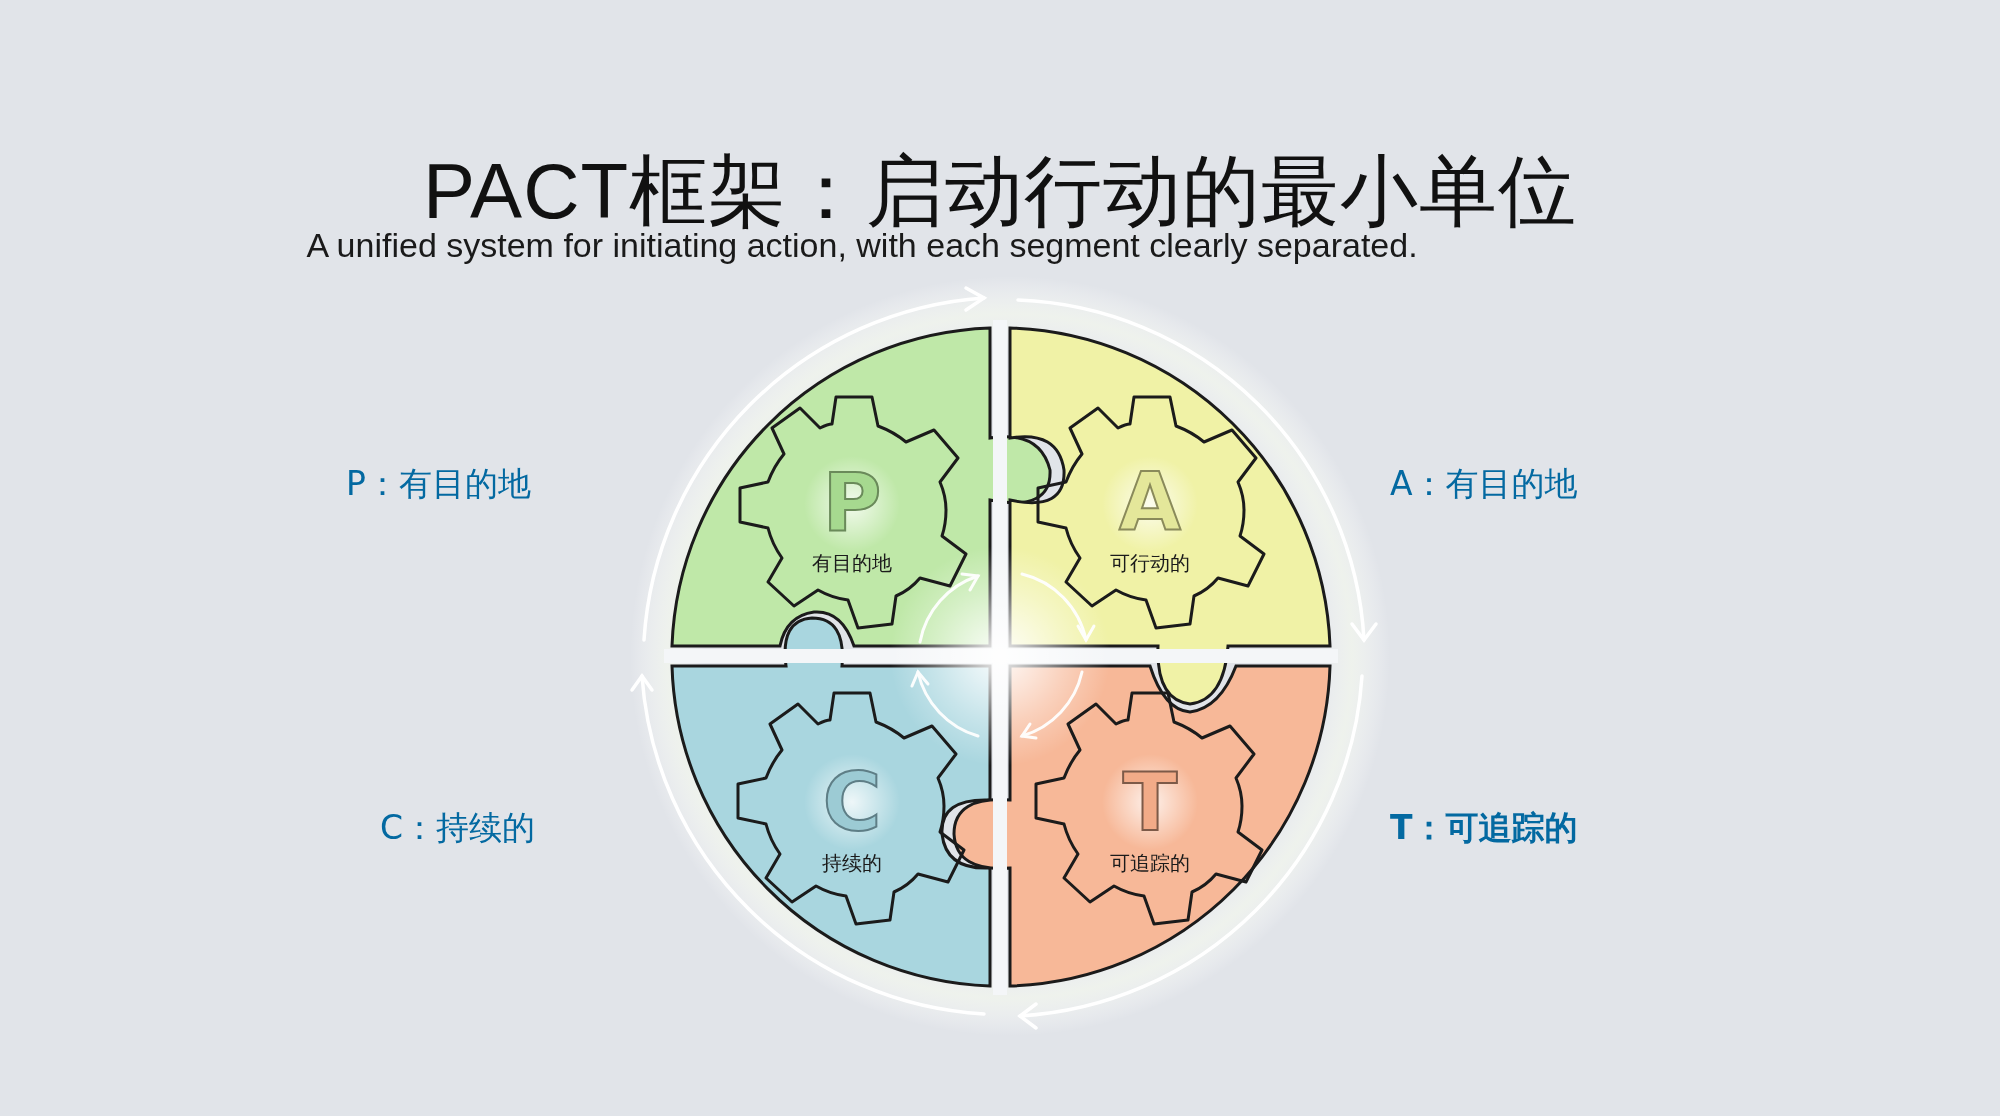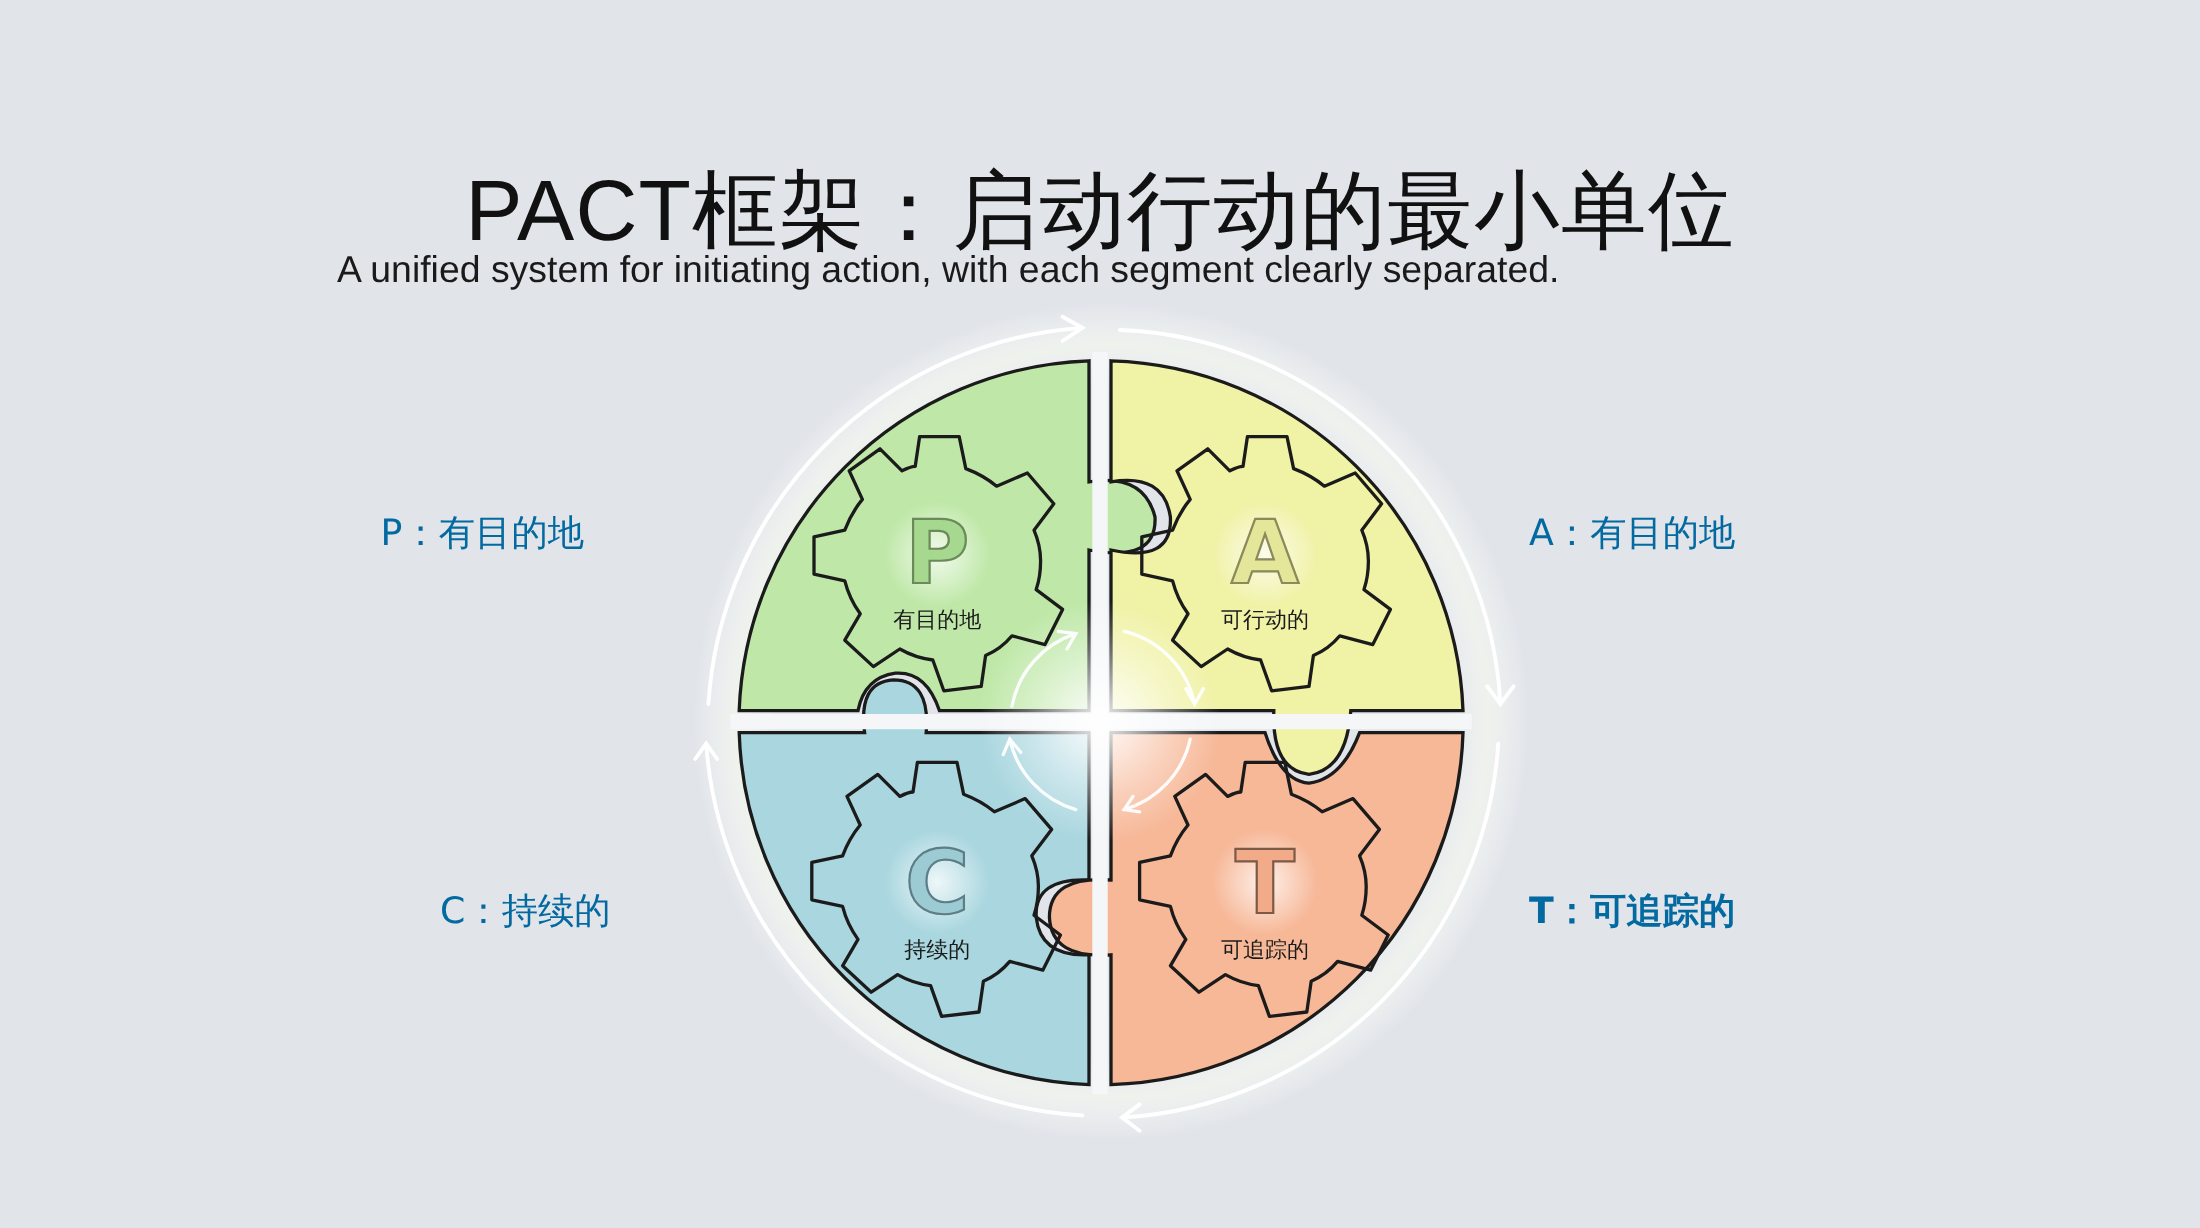--- a/index.html
+++ b/index.html
@@ -29,21 +29,21 @@
   .gear-sub { font-family:"DejaVu Sans","Liberation Sans",sans-serif; }
 </style>
 </head>
 <body>
 
 <div class="title">PACT框架：启动行动的最小单位</div>
 <div class="subtitle">A unified system for initiating action, with each segment clearly separated.</div>
 
 <div class="side-label" style="left:346px; top:462px;">P：有目的地</div>
 <div class="side-label" style="left:1390px; top:462px;">A：有目的地</div>
-<div class="side-label" style="left:400px; top:806px;">C：持续的</div>
+<div class="side-label" style="left:380px; top:806px;">C：持续的</div>
 <div class="side-label" style="left:1390px; top:806px;font-weight:bold;">T：可追踪的</div>
 
 <svg id="diagram" width="2000" height="1116" viewBox="0 0 2000 1116">
   <defs>
     <radialGradient id="glow" cx="50%" cy="50%" r="50%">
       <stop offset="0%" stop-color="#ffffff" stop-opacity="0.95"></stop>
       <stop offset="60%" stop-color="#ffffff" stop-opacity="0.35"></stop>
       <stop offset="100%" stop-color="#ffffff" stop-opacity="0"></stop>
     </radialGradient>
     <radialGradient id="halo" cx="50%" cy="50%" r="50%">

